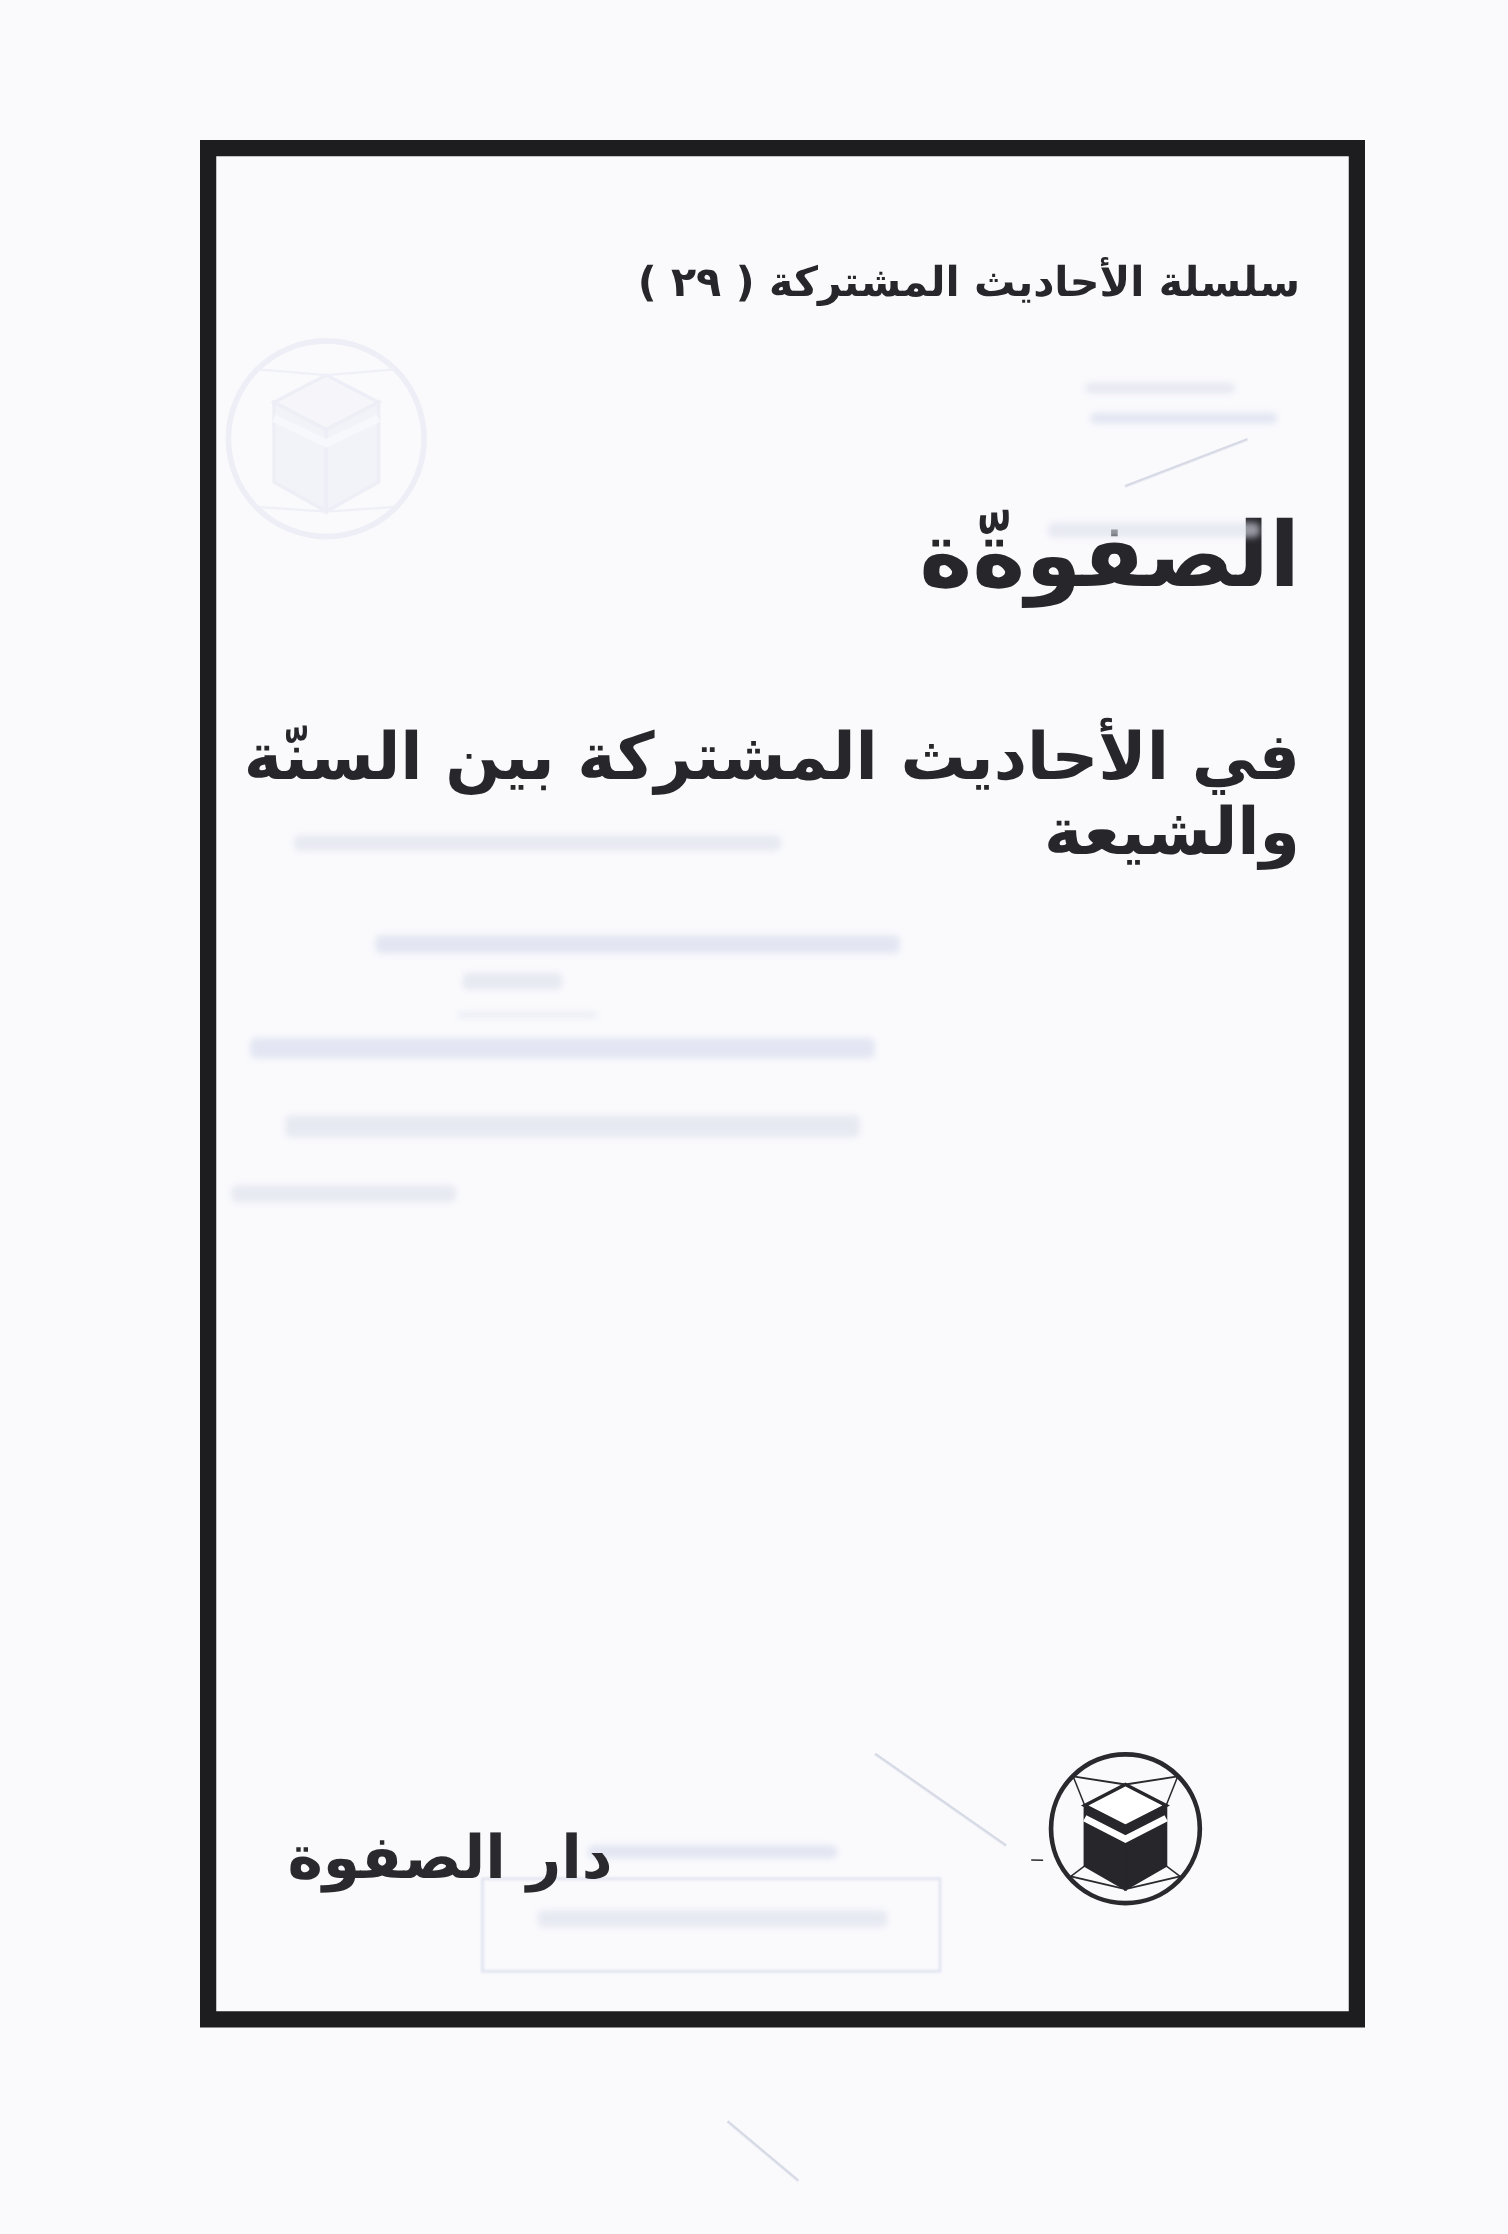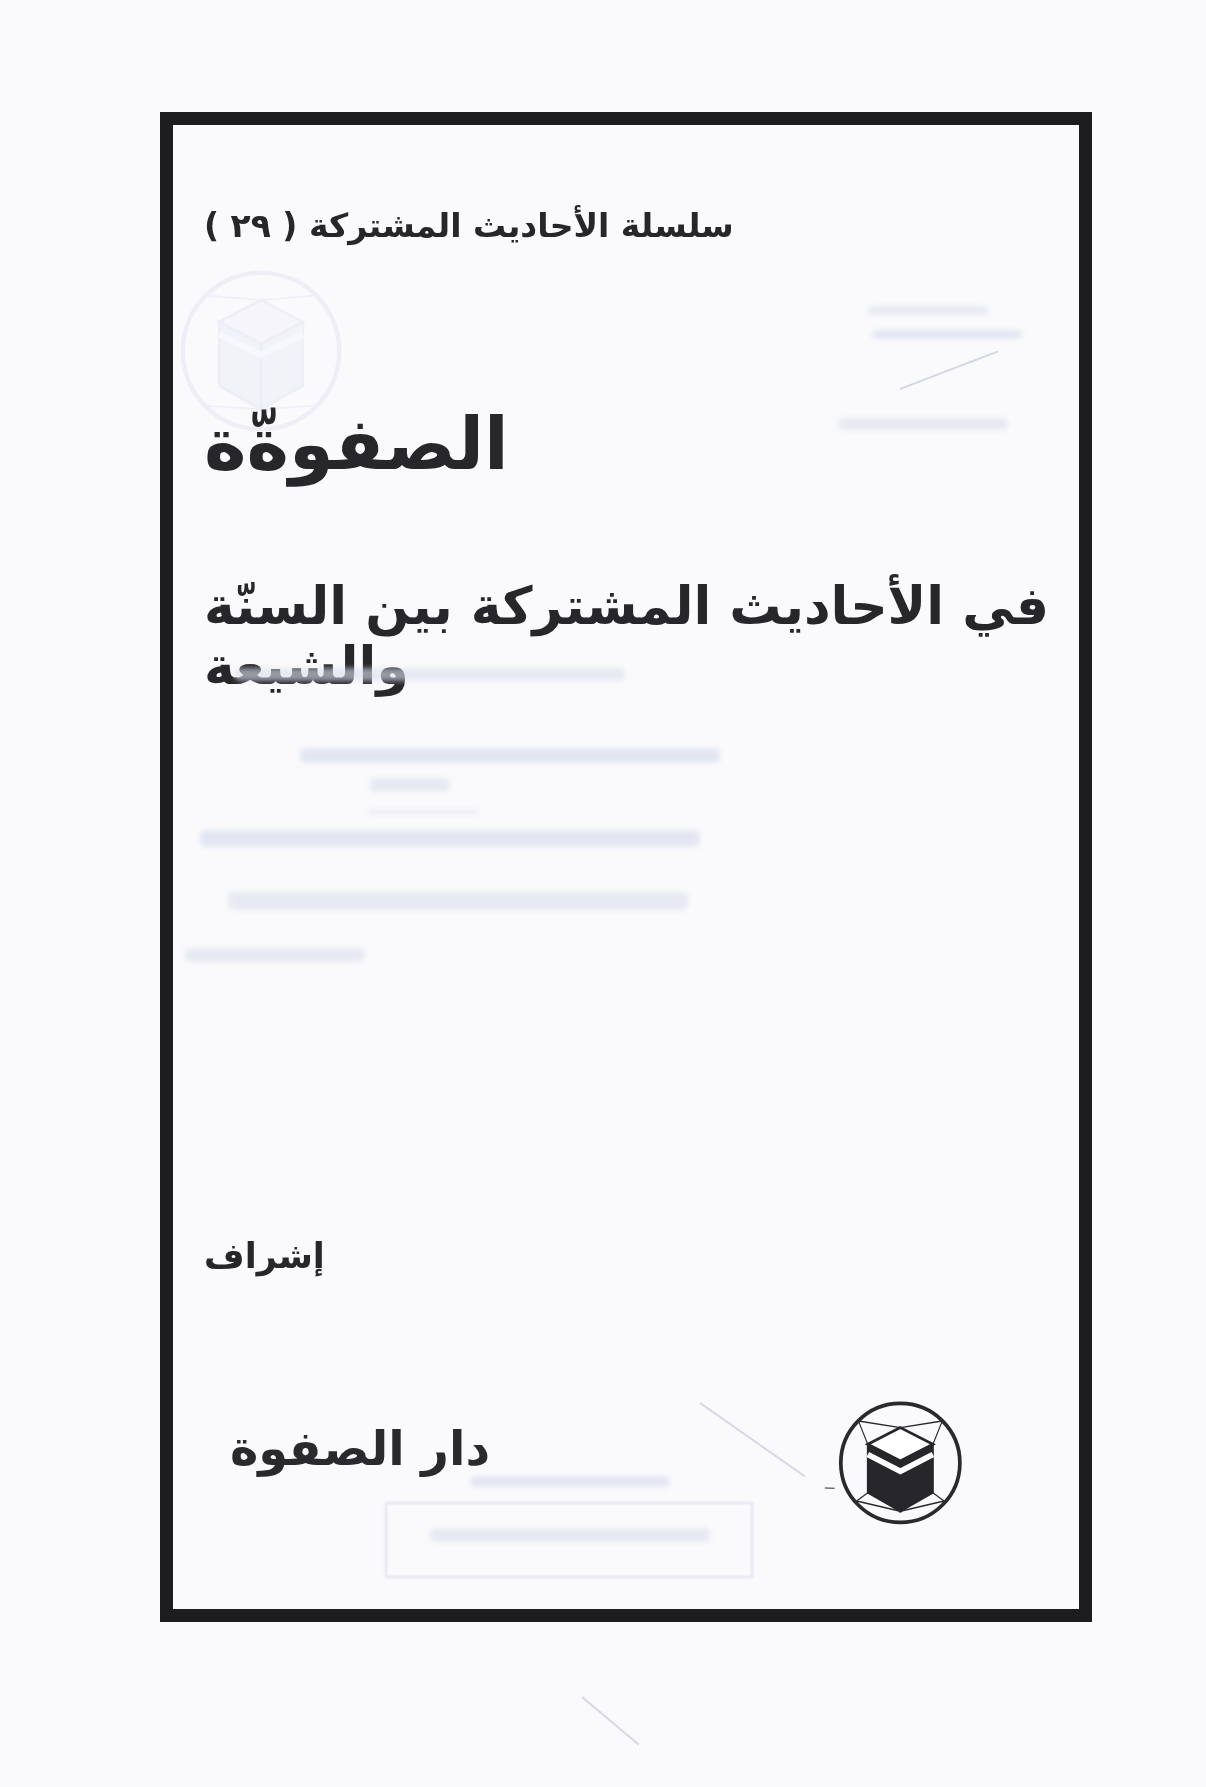--- a/index.html
+++ b/index.html
@@ -10,29 +10,29 @@
     overflow:hidden;
     position:relative;
   }
   .page{position:absolute;inset:0;}
   
   .frame{
     position:absolute;left:160px;top:112px;width:932px;height:1510px;
     border:13px solid #1d1d20;box-sizing:border-box;
     background:transparent;
   }
-  .txt{position:absolute;left:160px;width:880px;text-align:left;color:#26262b;direction:rtl;padding-left:44px;}
+  .txt{position:absolute;left:160px;width:880px;text-align:right;color:#26262b;direction:rtl;}
   .series{top:206px;font-size:33px;font-weight:700;letter-spacing:0;}
   .title{top:402px;font-size:72px;font-weight:900;margin:0;}
   .subtitle{top:576px;font-size:52px;font-weight:700;}
   .author{top:1006px;font-size:35px;font-weight:700;}
   .supervision{top:1236px;font-size:35px;font-weight:700;}
   .supervisor{top:1296px;font-size:37px;font-weight:700;}
   .publisher{
-    position:absolute;left:205px;top:1420px;width:310px;text-align:center;
+    position:absolute;left:205px;top:1458px;width:310px;text-align:center;
     font-size:48px;font-weight:900;color:#2a2a2e;direction:rtl;
     letter-spacing:-1px;
   }
   
   .watermark{position:absolute;left:170px;top:260px;width:182px;height:182px;opacity:.55;}
   
   .seal{position:absolute;left:812px;top:1396px;width:186px;height:186px;}
   
   .ghost{
     position:absolute;background:#dde0ec;opacity:.62;
@@ -88,21 +88,20 @@
   <div class="ghost" style="left:430px;top:1528px;width:280px;height:14px"></div>
   <div class="ghost blue" style="left:470px;top:1476px;width:200px;height:11px"></div>
 
   <div class="scratch" style="left:900px;top:388px;width:105px;transform:rotate(-21deg)"></div>
   <div class="scratch" style="left:700px;top:1402px;width:128px;transform:rotate(35deg)"></div>
   <div class="scratch" style="left:582px;top:1696px;width:74px;transform:rotate(40deg)"></div>
 
   <div class="stamp-ghost"></div>
 
 
-  <div class="txt supervision">إشراف</div>
 
   <div class="publisher">دار الصفوة</div>
 
   <svg class="seal" viewBox="0 0 200 200" aria-hidden="true">
     <circle cx="95" cy="72" r="64" fill="none" stroke="#2a2a2e" stroke-width="4"></circle>
 
     <line x1="95" y1="34" x2="50" y2="27" stroke="#2a2a2e" stroke-width="1.6"></line>
     <line x1="95" y1="34" x2="140" y2="27" stroke="#2a2a2e" stroke-width="1.6"></line>
     <line x1="60" y1="52" x2="50" y2="27" stroke="#2a2a2e" stroke-width="1.3"></line>
     <line x1="130" y1="52" x2="140" y2="27" stroke="#2a2a2e" stroke-width="1.3"></line>

